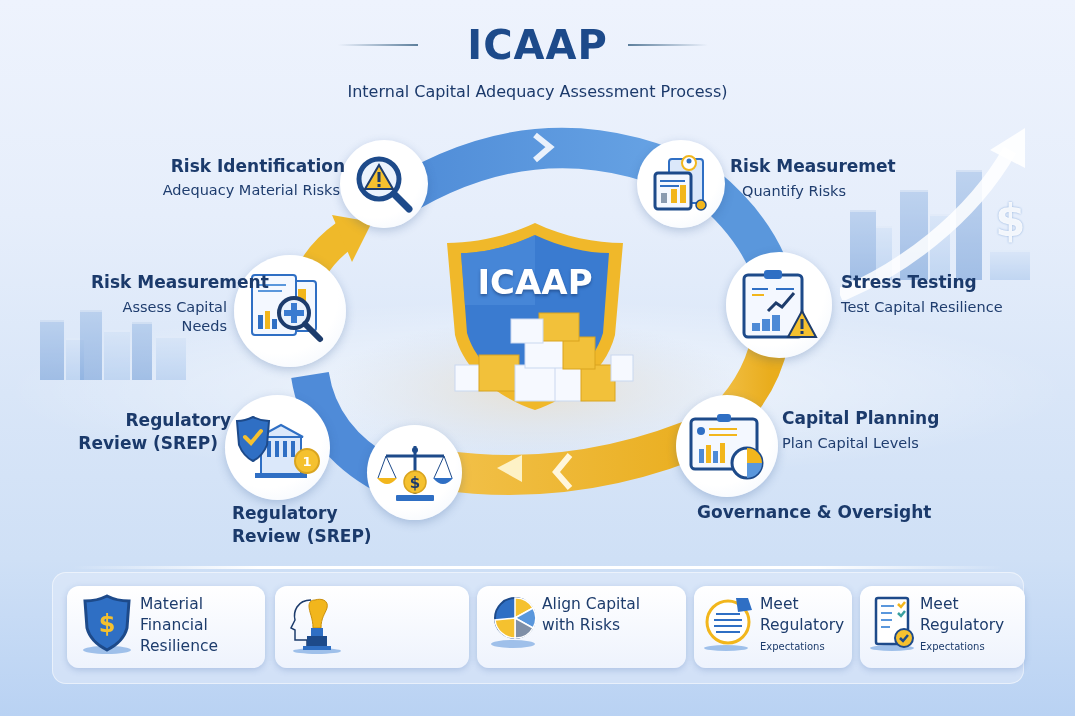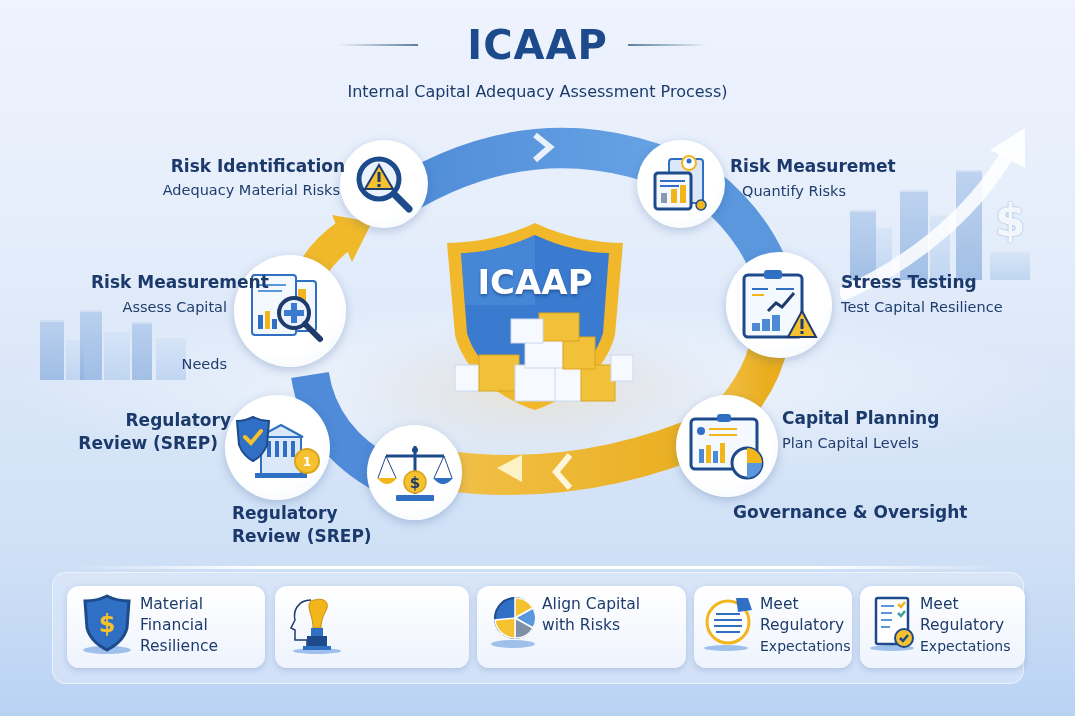--- a/index.html
+++ b/index.html
@@ -59,21 +59,21 @@
     background: linear-gradient(90deg, rgba(255,255,255,0), #ffffff 20%, #ffffff 80%, rgba(255,255,255,0));
     border-radius: 2px;
   }
   .goal-card {
     position: absolute; top: 586px; height: 82px;
     background: linear-gradient(180deg, #ffffff 0%, #eef3fd 100%);
     border-radius: 12px; box-shadow: 0 2px 6px rgba(60,100,170,0.25);
   }
   .goal-icon { position: absolute; left: 14px; top: 8px; width: 52px; height: 62px; }
   .goal-text { position: absolute; top: 8px; font-size: 15.5px; line-height: 21px; color: #1d3c6c; }
-  .goal-text .small { font-size: 14px; }
+  .goal-text .small { font-size: 10px; }
 </style>
 </head>
 <body>
 
 <div class="cloud-band" style="top:300px;height:180px;opacity:.8"></div>
 <div class="skyline" style="left:10px;top:300px;width:200px;height:80px;">
   <div class="bldg" style="left:30px;width:24px;height:60px"></div>
   <div class="bldg light" style="left:56px;width:18px;height:42px"></div>
   <div class="bldg" style="left:70px;width:22px;height:70px"></div>
   <div class="bldg light" style="left:94px;width:26px;height:50px"></div>
@@ -232,21 +232,21 @@
     <line x1="10" y1="14" x2="20" y2="36" stroke="#1d4a8a" stroke-width="1"></line>
     <line x1="68" y1="14" x2="58" y2="36" stroke="#1d4a8a" stroke-width="1"></line>
     <line x1="68" y1="14" x2="76" y2="36" stroke="#1d4a8a" stroke-width="1"></line>
     <path d="M1 36 L21 36 Q 11 48 1 36 Z" fill="#f2b61c"></path>
     <path d="M57 36 L77 36 Q 67 48 57 36 Z" fill="#2f6fc4"></path>
     <circle cx="39" cy="40" r="11" fill="#f5c12f" stroke="#d9a41f" stroke-width="1.5"></circle>
     <text x="39" y="46" text-anchor="middle" font-size="15" font-weight="bold" fill="#1d3c6c" font-family="DejaVu Sans, sans-serif">$</text>
     <rect x="20" y="53" width="38" height="6" rx="1" fill="#2f6fc4"></rect>
   </svg>
 </div>
-<div class="step-label" style="left:697px;top:502px;margin-left:36px;">Governance &amp; Oversight</div>
+<div class="step-label" style="left:697px;top:502px;">Governance &amp; Oversight</div>
 
 <div class="step-label" style="left:232px;top:503px;">Regulatory</div>
 <div class="step-label" style="left:232px;top:526px;">Review (SREP)</div>
 
 <div class="step-circle" style="left:225px;top:395px;width:105px;height:105px;">
   <svg width="86" height="66" viewBox="0 0 86 66">
     <rect x="26" y="22" width="40" height="38" fill="#dbe8fa" stroke="#2f6fc4" stroke-width="2"></rect>
     <polygon points="24,22 46,10 68,22" fill="#dbe8fa" stroke="#2f6fc4" stroke-width="2"></polygon>
     <rect x="32" y="26" width="4" height="16" fill="#2f6fc4"></rect>
     <rect x="40" y="26" width="4" height="16" fill="#2f6fc4"></rect>
@@ -273,21 +273,21 @@
     <rect x="19" y="40" width="5" height="18" fill="#f2b61c"></rect>
     <rect x="26" y="48" width="5" height="10" fill="#2f6fc4"></rect>
     <circle cx="48" cy="42" r="15" fill="#eaf2fd" stroke="#1d3c6c" stroke-width="4"></circle>
     <rect x="45" y="32" width="6" height="20" fill="#3a7bd0"></rect>
     <rect x="38" y="39" width="20" height="6" fill="#3a7bd0"></rect>
     <line x1="59" y1="53" x2="74" y2="68" stroke="#1d3c6c" stroke-width="6" stroke-linecap="round"></line>
   </svg>
 </div>
 <div class="step-label" style="left:91px;top:272px;">Risk Measurement</div>
 <div class="step-sub right" style="left:90px;top:299px;width:137px;">Assess Capital</div>
-<div class="step-sub right" style="left:90px;top:318px;width:137px;margin-top:38px;">Needs</div>
+<div class="step-sub right" style="left:90px;top:318px;width:137px;">Needs</div>
 
 <div class="bottom-panel"></div>
 
 <div class="goal-card" style="left:67px;width:198px;">
   <svg class="goal-icon" viewBox="0 0 52 62">
     <ellipse cx="26" cy="56" rx="24" ry="4" fill="#9fc0ea"></ellipse>
     <path d="M26 2 C 18 6, 10 7, 4 7 L 6 34 C 9 46, 18 52, 26 56 C 34 52, 43 46, 46 34 L 48 7 C 42 7, 34 6, 26 2 Z" fill="#2f6fc4" stroke="#1d4a8a" stroke-width="3"></path>
     <text x="26" y="38" text-anchor="middle" font-size="24" font-weight="bold" fill="#f5c12f" font-family="DejaVu Sans, sans-serif">$</text>
   </svg>
   <div class="goal-text" style="left:73px;">

